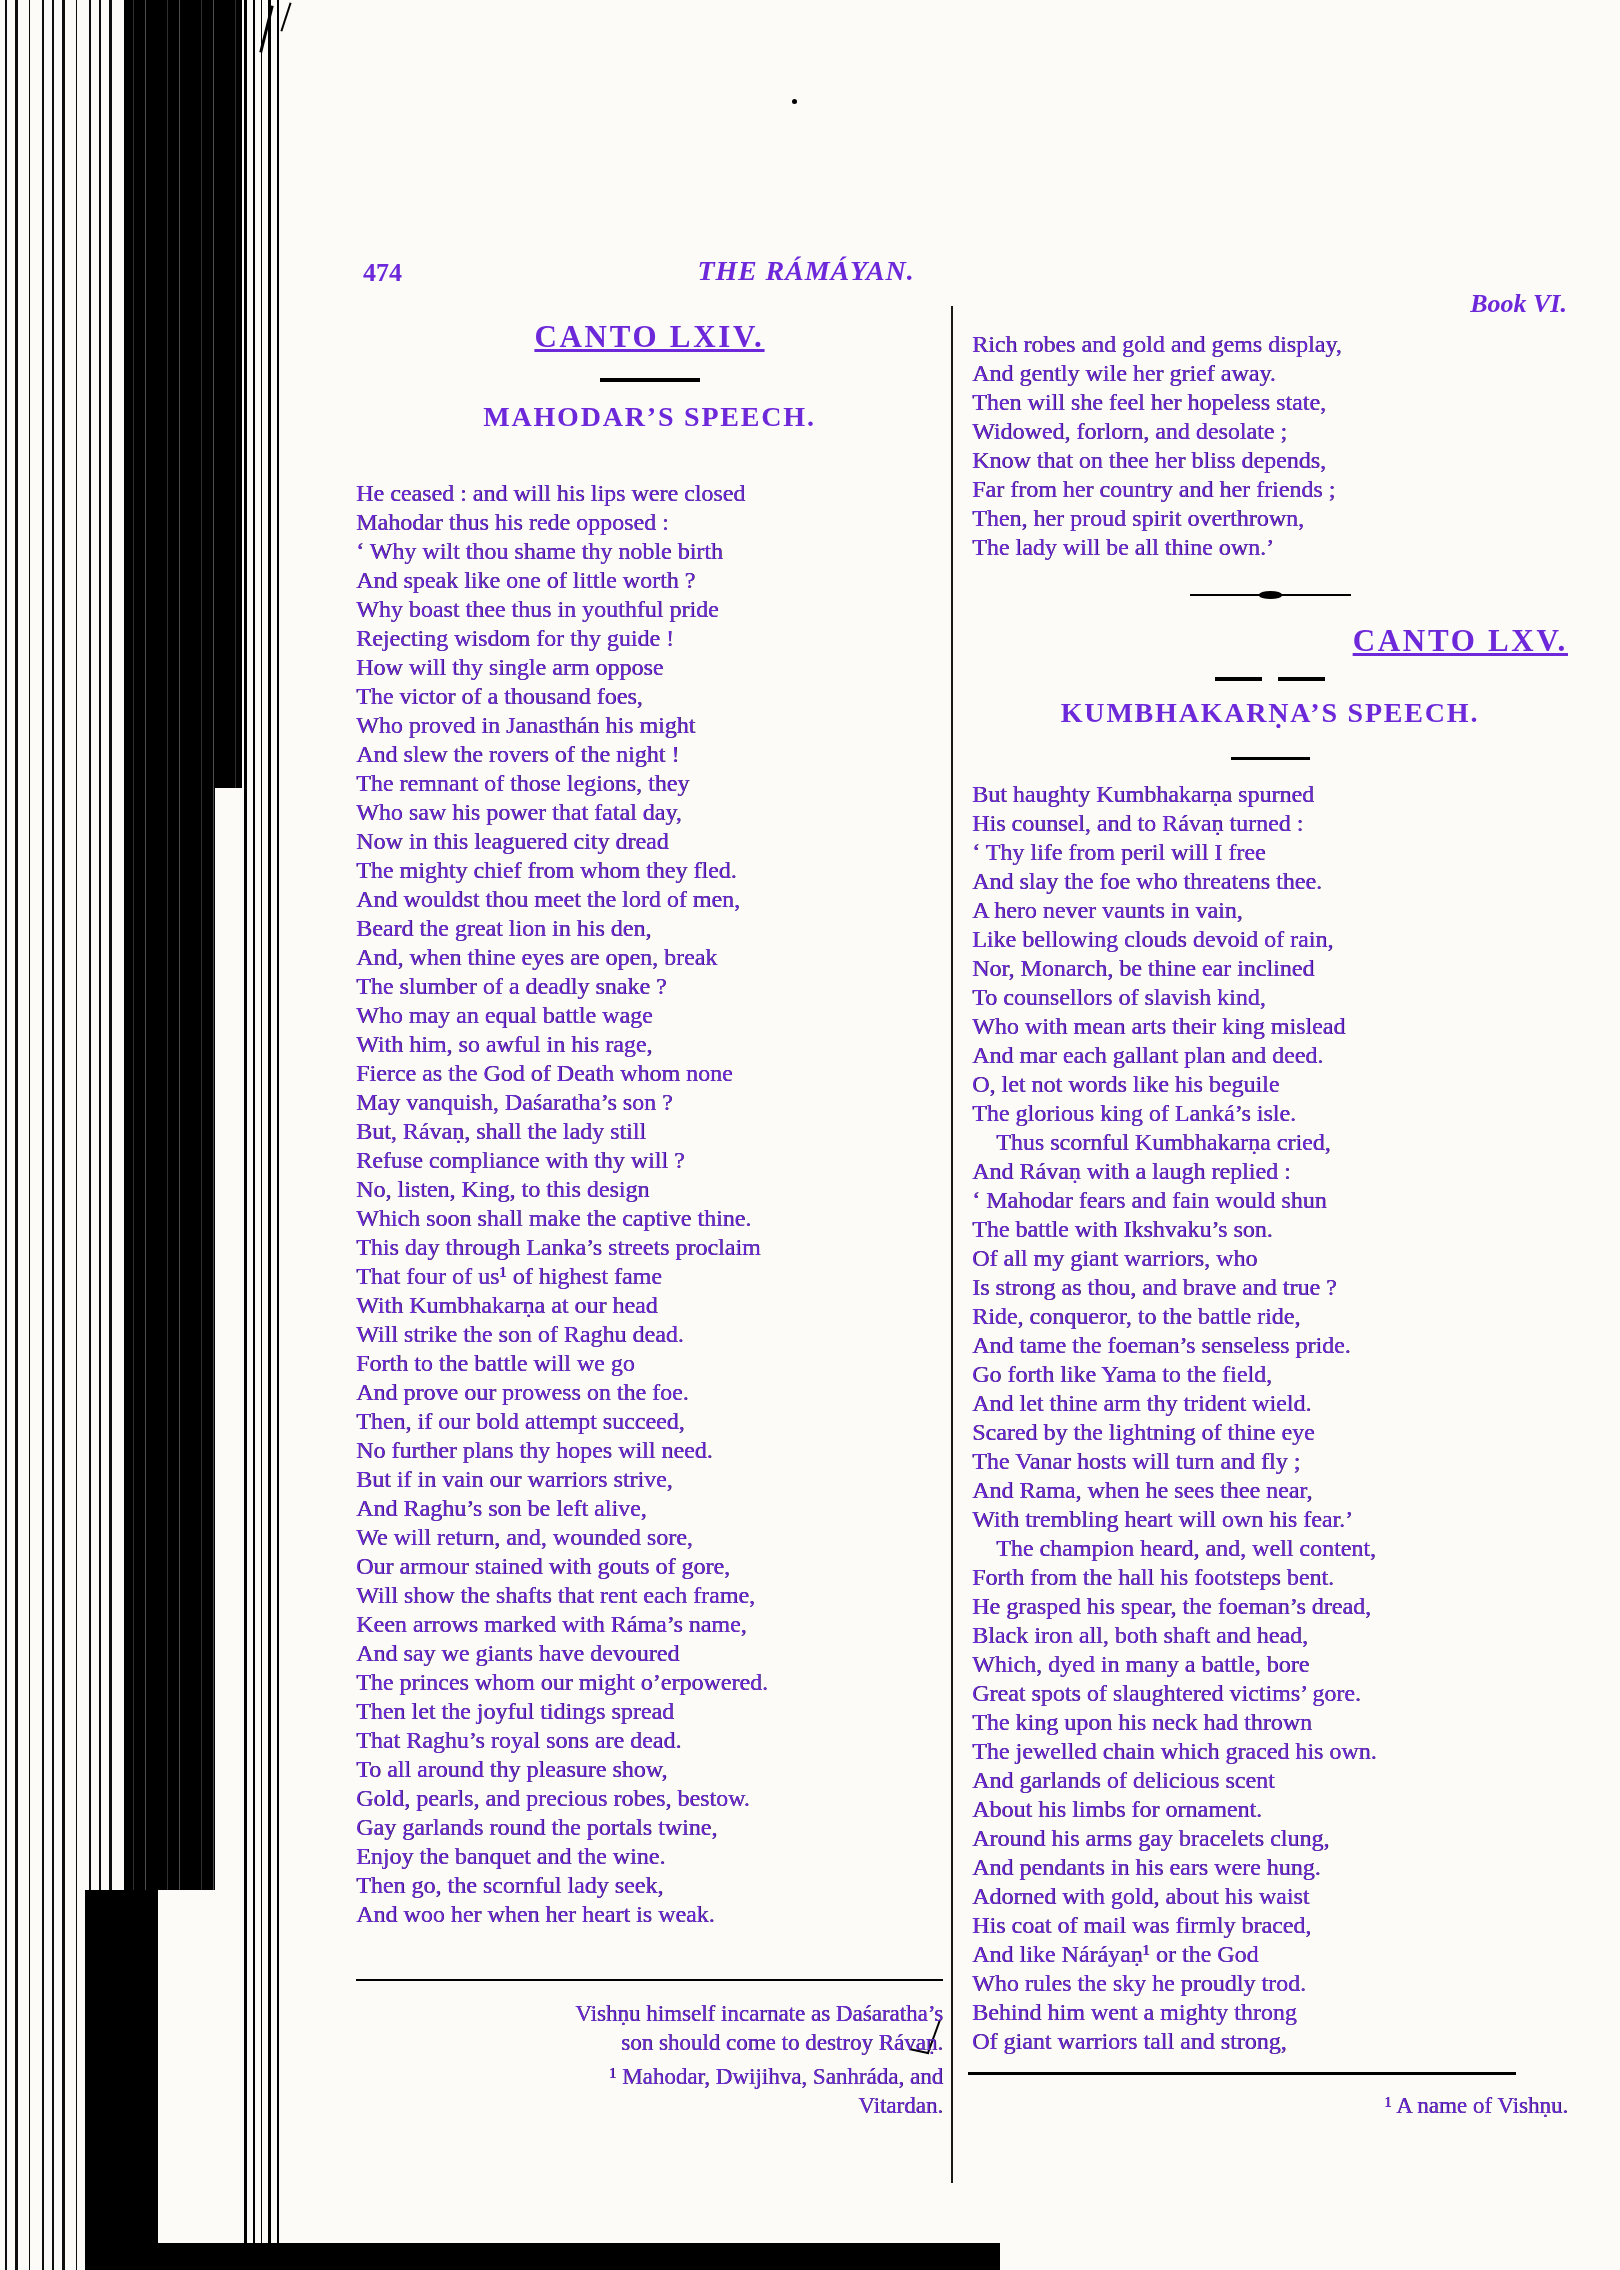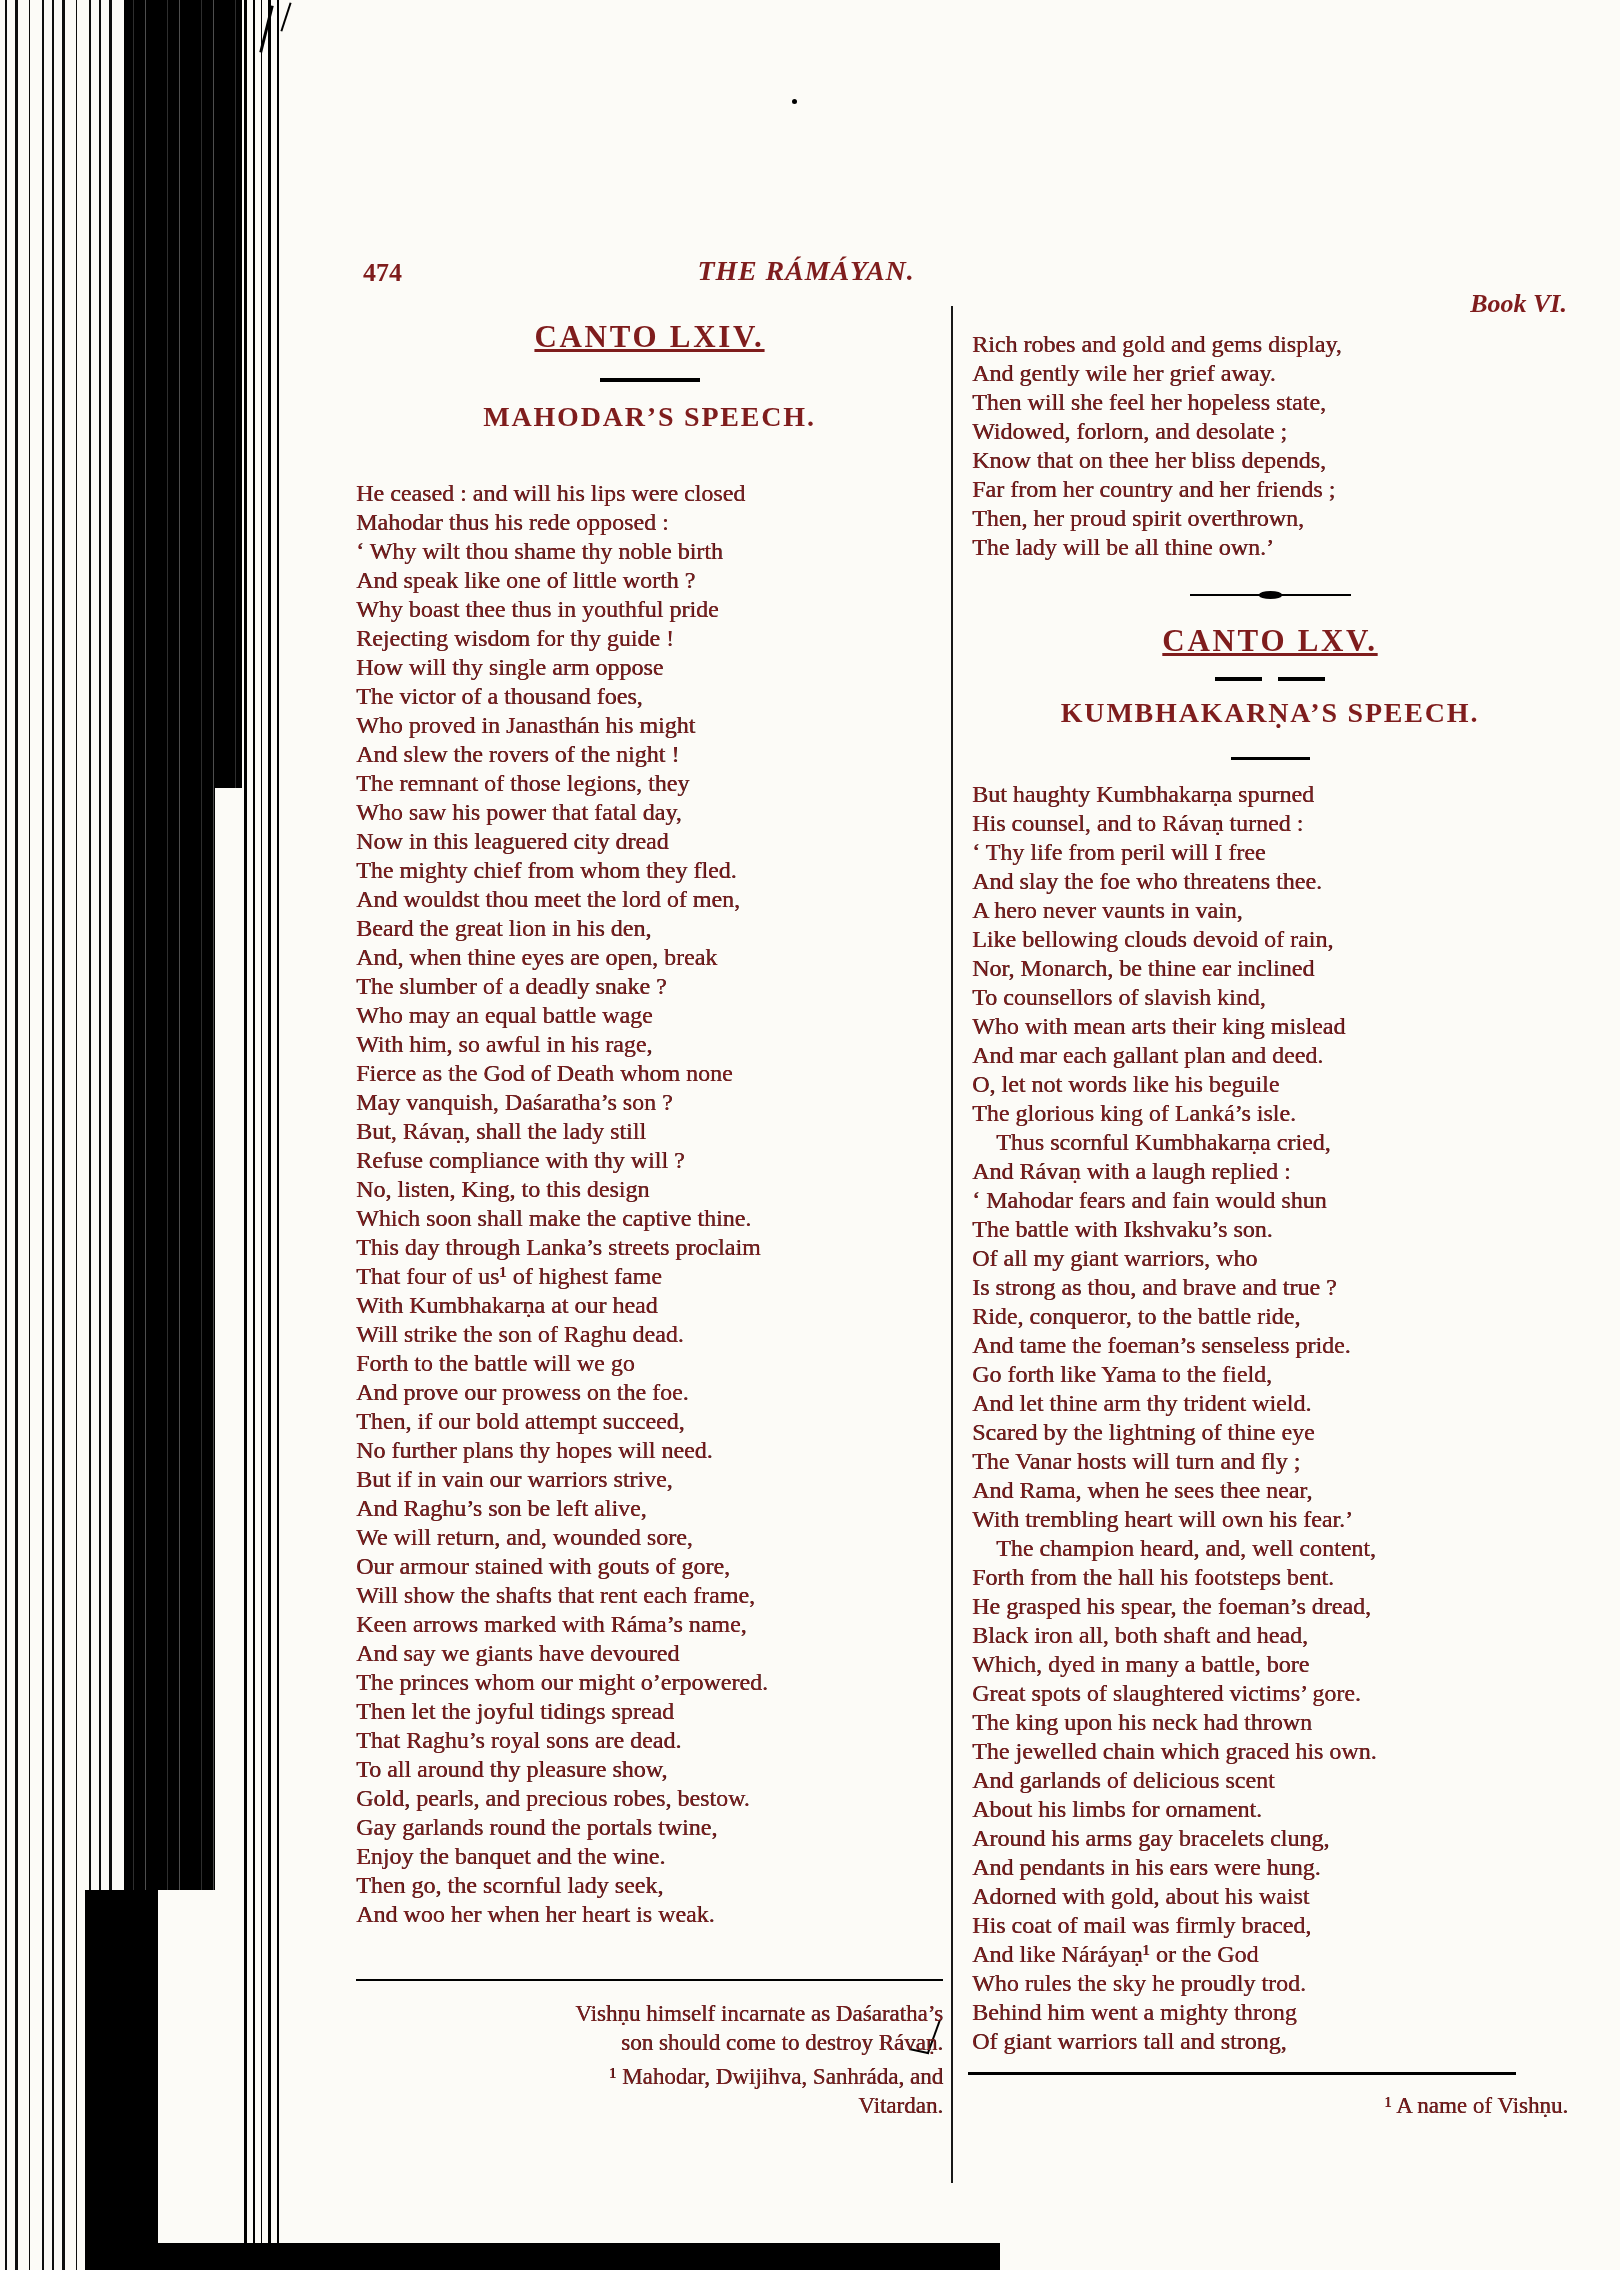--- a/index.html
+++ b/index.html
@@ -1,19 +1,19 @@
 <!DOCTYPE html>
 <html style="font-size:14.3px"><head>
 <meta charset="utf-8">
 <style>
   html,body{margin:0;padding:0;background:#d9d9d6;}
   .page{
     position:relative;width:1620px;height:2270px;margin:0 auto;
     background:#fcfbf7;overflow:hidden;
-    font-family:"Liberation Serif","DejaVu Serif",serif;color:#7f1d1d;
+    font-family:"Liberation Serif","DejaVu Serif",serif;color:#6d28d9;
   }
 
   
   .streaks{position:absolute;left:5.4px;top:0;width:118px;height:100%;
     background:repeating-linear-gradient(90deg,#0e0e0e 0 1.8px,transparent 1.8px 9.9px,
       #0e0e0e 9.9px 12.5px,transparent 12.5px 24px,#0e0e0e 24px 25px,transparent 25px 37px,
       #0e0e0e 37px 39px,transparent 39px 47px);}
   .core{position:absolute;left:124px;top:0;width:118px;height:100%;
     background:repeating-linear-gradient(90deg,#000 0 9px,#2e2e2e 9px 9.9px,#000 9.9px 21.5px,
       #4e4e4e 21.5px 22.4px,#000 22.4px 34px);}
@@ -50,21 +50,21 @@
   .poem-line{font-size:24px;line-height:29px;white-space:pre;text-shadow:0.4px 0 0 #141414;}
   .fn-rule{margin-top:50px;height:1.8px;background:#000;width:100%;}
   .footnote{margin-top:18px;}
   .footnote .poem-line{font-size:23px;line-height:29px;text-align:right;}
   .footnote-2{margin-top:5.4px;}
 
   .poem-cont{margin-top:0;}
   .ornament{position:relative;height:8px;margin-top:29px;display:flex;align-items:center;justify-content:center;}
   .ornament .line{width:161px;height:2.7px;background:#000;}
   .ornament .gem{position:absolute;width:23px;height:7.2px;background:#000;border-radius:50%;}
-  .col-right .canto{margin-top:23px;}
+  .col-right .canto{margin-top:23px;text-align:right;}
   .double-rule{display:flex;gap:16px;justify-content:center;margin-top:18px;}
   .double-rule span{width:47px;height:3.6px;background:#000;display:block;}
   .col-right .speech{margin-top:16px;}
   .rule-b{width:79px;height:3.6px;background:#000;margin:29px auto 0;}
   .poem-right{margin-top:19.7px;}
   .fn-rule-r{margin-top:16px;height:2.7px;background:#000;width:548px;margin-left:-3.6px;}
   .col-right .footnote{margin-top:16px;}
 </style>
 </head>
 <body>

